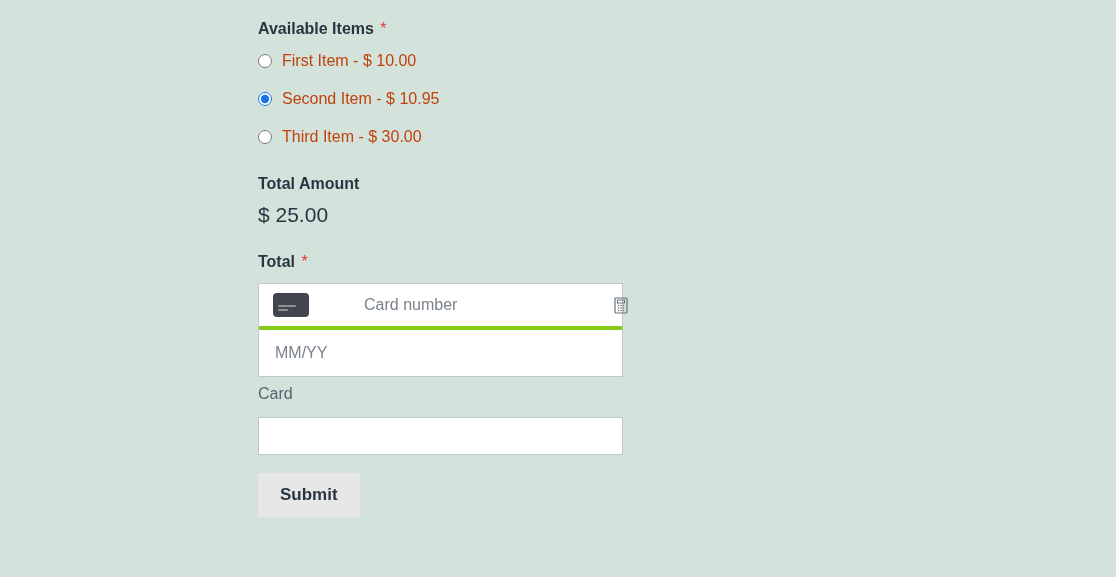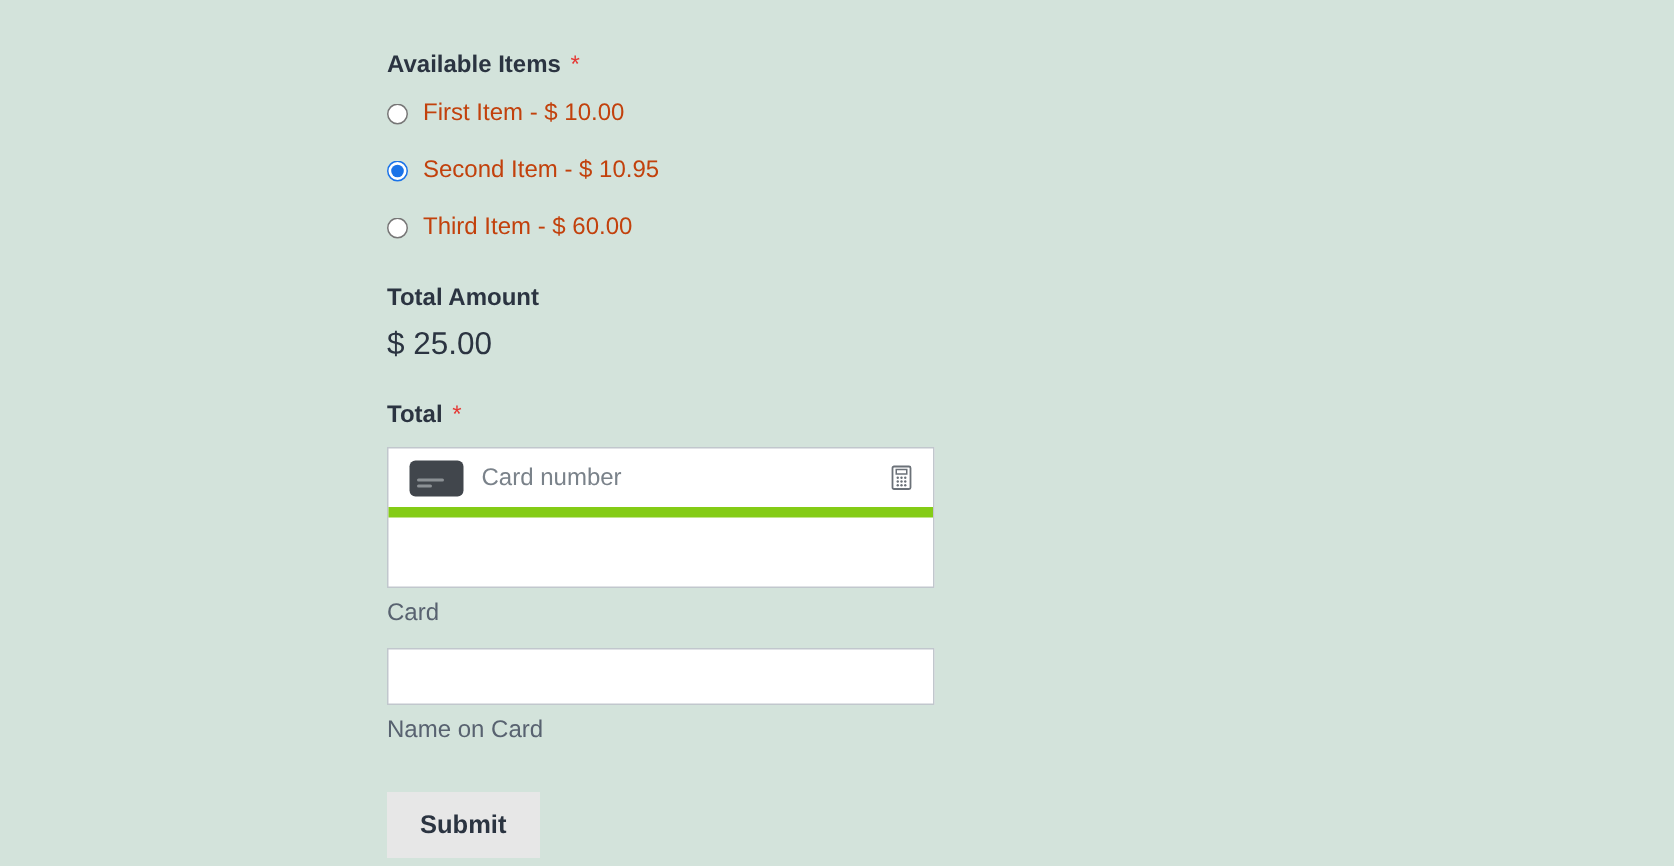--- a/index.html
+++ b/index.html
@@ -8,21 +8,21 @@
       font-family: "Segoe UI", -apple-system, Arial, sans-serif;
       font-size: 16px;
       color: #2d3748;
       width: 1116px;
       height: 577px;
       overflow: hidden;
     }
     .form-wrap {
       width: 600px;
       margin-left: 258px;
-      padding-top: 35px;
+      padding-top: 20px;
     }
     .field-label {
       font-weight: 700;
       color: #2b3441;
       font-size: 16px;
       display: inline-block;
     }
     .required-star {
       color: #e53935;
       margin-left: 2px;
@@ -65,22 +65,23 @@
       width: 365px;
       border: 1px solid #c1c7cd;
       background: #fff;
     }
     .card-row {
       display: flex;
       align-items: center;
       height: 46px;
     }
     .card-row.top {
-      border-bottom: 7px solid #84cc16;
+      border-bottom: 4px solid #84cc16;
       padding: 0 14px;
+      gap: 43px;
     }
     .card-icon {
       width: 36px;
       height: 24px;
       background: #41464c;
       border-radius: 4px;
       position: relative;
       margin-right: 12px;
       flex-shrink: 0;
     }
@@ -146,21 +147,21 @@
       margin-top: 14px;
       width: 365px;
       height: 38px;
       border: 1px solid #c1c7cd;
       background: #fff;
       padding: 0 10px;
       font-size: 16px;
       outline: none;
     }
     .submit-btn {
-      margin-top: 32px;
+      margin-top: 18px;
       padding: 12px 22px;
       background: #e7e7e7;
       border: none;
       font-size: 17px;
       font-weight: 600;
       color: #2b3441;
       cursor: pointer;
       font-family: inherit;
     }
   </style>
@@ -178,21 +179,21 @@
       <label class="radio-item">
         <input type="radio" name="items" style="">
         <span class="radio-text">First Item - $ 10.00</span>
       </label>
       <label class="radio-item">
         <input type="radio" name="items" checked="" style="">
         <span class="radio-text">Second Item - $ 10.95</span>
       </label>
       <label class="radio-item">
         <input type="radio" name="items" style="">
-        <span class="radio-text">Third Item - $ 60.00</span>
+        <span class="radio-text">Third Item - $ 30.00</span>
       </label>
     </div>
   </div>
 
   
   <div class="section-total">
     <div class="field-label">Total Amount</div>
     <div class="total-value">$ 25.00</div>
   </div>
 
@@ -215,24 +216,26 @@
             <circle cx="4.5" cy="11" r="0.8" fill="#6b7178"></circle>
             <circle cx="7" cy="11" r="0.8" fill="#6b7178"></circle>
             <circle cx="9.5" cy="11" r="0.8" fill="#6b7178"></circle>
             <circle cx="4.5" cy="13.5" r="0.8" fill="#6b7178"></circle>
             <circle cx="7" cy="13.5" r="0.8" fill="#6b7178"></circle>
             <circle cx="9.5" cy="13.5" r="0.8" fill="#6b7178"></circle>
           </svg>
         </span>
       </div>
       <div class="card-row bottom">
+        <div class="half-cell">
+          <input type="text" placeholder="MM/YY" style="">
+        </div>
       </div>
     </div>
     <div class="sublabel">Card</div>
 
     <input type="text" class="name-input" value="" style="">
-    <div class="sublabel">Name on Card</div>
   </div>
 
   
   <button class="submit-btn">Submit</button>
 
 </div>
 
 </body></html>

